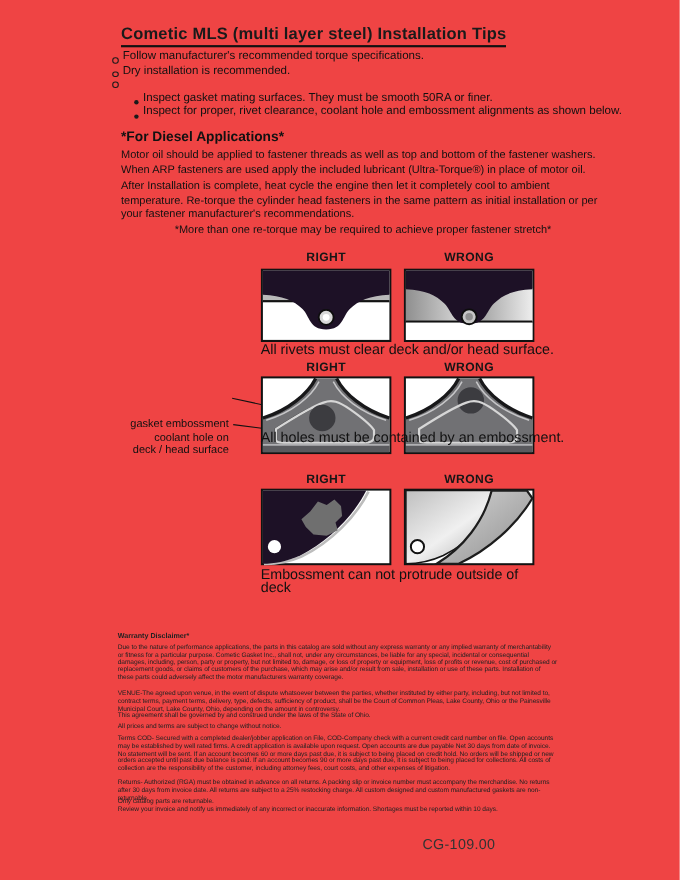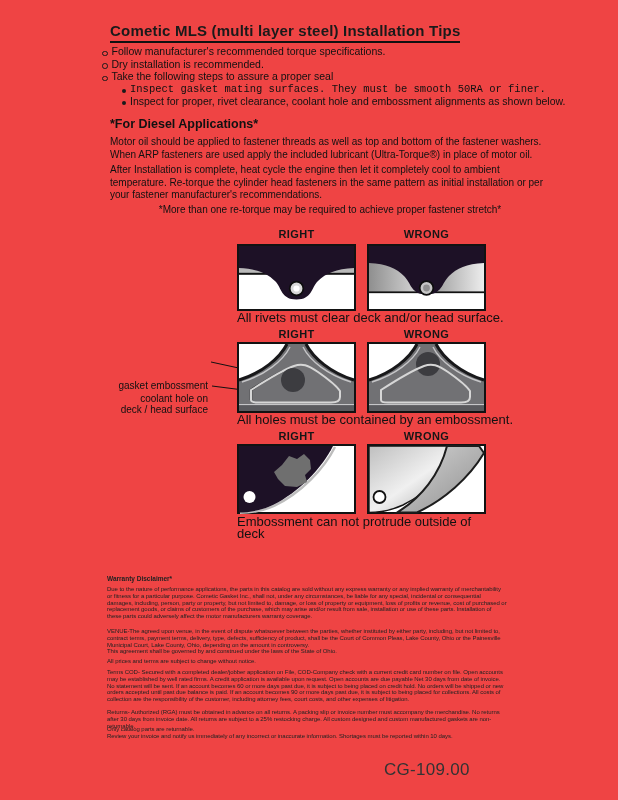--- a/index.html
+++ b/index.html
@@ -1,59 +1,58 @@
 <!DOCTYPE html>
 <html><head>
 <meta charset="utf-8">
 <style>
   html,body{margin:0;padding:0;background:#ffffff;}
   .page{position:relative;width:618px;height:800px;background:#ef4444;overflow:hidden;
         font-family:"Liberation Sans","DejaVu Sans",sans-serif;color:#1a1a1a;}
   .abs{position:absolute;}
   .title{font-size:15px;font-weight:700;letter-spacing:.2px;
          border-bottom:2px solid #111;padding-bottom:2px;display:inline-block;}
-  .tipline{display:flex;align-items:center;font-size:10.5px;line-height:12.6px;color:#111;}
+  .tipline{display:flex;align-items:flex-end;font-size:10.5px;line-height:12.6px;color:#111;}
   .dotO{flex:0 0 auto;width:3.5px;height:3.5px;border:1.1px solid #1a1a1a;border-radius:50%;
         margin:4px 4px 0 0;}
   .dotF{flex:0 0 auto;width:4px;height:4px;background:#1a1a1a;border-radius:50%;
         margin:4px 4px 0 0;}
   .h2{font-size:12.5px;font-weight:700;color:#111;}
   .para{font-size:10px;line-height:12.7px;color:#111;width:440px;}
   .rwlabel{font-size:11px;font-weight:700;letter-spacing:.4px;color:#161616;
            width:119px;text-align:center;}
   .cap{font-size:13px;line-height:11.5px;color:#111;}
   .sidelabel{font-size:10px;line-height:11px;color:#111;text-align:right;width:110px;}
   .fig{display:block;}
   .wheading{font-size:6.5px;font-weight:700;color:#222;}
   .wpara{font-size:6px;line-height:6.8px;color:#222;width:400px;letter-spacing:-0.05px;}
   .wline{display:block;}
-  .footer{font-size:17px;color:#333;letter-spacing:.3px;}
+  .footer{font-size:13px;color:#333;letter-spacing:.3px;}
 </style>
 </head>
 <body>
 
 <div class="page">
 
   <div class="abs" style="left:110px;top:22px;">
     <span class="title">Cometic MLS (multi layer steel) Installation Tips</span>
   </div>
 
   <div class="abs tipline" style="left:102px;top:45px;width:470px;">
     <span class="dotO"></span>
     <span>Follow manufacturer's recommended torque specifications.</span>
   </div>
   <div class="abs tipline" style="left:102px;top:57.5px;width:470px;">
     <span class="dotO"></span>
     <span>Dry installation is recommended.</span>
   </div>
   <div class="abs tipline" style="left:102px;top:70px;width:470px;">
     <span class="dotO"></span>
-    <span>Take the following steps to assure a proper seal</span>
   </div>
-  <div class="abs tipline" style="left:122px;top:82.5px;width:470px;font-family:Liberation Mono, monospace;">
+  <div class="abs tipline" style="left:122px;top:82.5px;width:470px;">
     <span class="dotF"></span>
     <span>Inspect gasket mating surfaces.  They must be smooth 50RA or finer.</span>
   </div>
   <div class="abs tipline" style="left:122px;top:95px;width:480px;">
     <span class="dotF"></span>
     <span>Inspect for proper, rivet clearance, coolant hole and embossment alignments as shown below.</span>
   </div>
 
   <div class="abs h2" style="left:110px;top:117px;">*For Diesel Applications*</div>
   <div class="abs para" style="left:110px;top:136px;">Motor oil should be applied to fastener threads as well as top and bottom of the fastener washers. When ARP fasteners are used apply the included lubricant (Ultra-Torque®) in place of motor oil.</div>
@@ -126,21 +125,21 @@
     <path d="M50,2 C43,16 25,31 2,38" stroke="#18181a" stroke-width="3" fill="none"></path>
     <path d="M69,2 C76,16 94,31 117,38" stroke="#18181a" stroke-width="3" fill="none"></path>
     <path d="M53,5 C46,19 28,33 5,40" stroke="#c6c6c8" stroke-width="1.4" fill="none"></path>
     <path d="M66,5 C73,19 91,33 114,40" stroke="#c6c6c8" stroke-width="1.4" fill="none"></path>
     <line x1="2" y1="62.5" x2="117" y2="62.5" stroke="#c6c6c8" stroke-width="1.2"></line>
     <rect x="2" y="63.5" width="115" height="5.5" fill="#5a5a5e"></rect>
     <circle cx="61" cy="22" r="12" fill="#3c3c40"></circle>
     <path d="M14,58 L14,48 C28,39 46,28 57,24 C65,21 71,23 81,30 C91,37 99,43 103,49 L103,55 C103,58.5 100,60.5 94,60.5 L21,60.5 C16,60.5 14,59.5 14,58 Z" stroke="#d6d6d6" stroke-width="2" fill="none"></path>
   </svg>
 
-  <div class="abs cap" style="left:237px;top:414px;text-align:right;">All holes must be contained by an embossment.</div>
+  <div class="abs cap" style="left:237px;top:392px;text-align:right;">All holes must be contained by an embossment.</div>
 
   <div class="abs rwlabel" style="left:237px;top:430px;">RIGHT</div>
   <div class="abs rwlabel" style="left:367px;top:430px;">WRONG</div>
 
   <svg class="abs fig" style="left:237px;top:444px;" width="119" height="70" viewBox="0 0 119 70">
     <rect x="1" y="1" width="117" height="68" fill="#ffffff" stroke="#121212" stroke-width="2"></rect>
     <path d="M98,3 C87,25 64,49 37,62 C27,66.5 15,68.6 3,68.8" stroke="#bdbdbd" stroke-width="2.4" fill="none"></path>
     <path d="M2,2 H96 C85,24 62,48 36,61 C24,66.5 12,68.5 2,68.5 Z" fill="#1d1126"></path>
     <path d="M45,21 L52,12 L60,15 L67,10 L73,16 L74,25 L68,31 L70,38 L60,43 L48,42 L41,35 L37,28 Z" fill="#6f6f6f"></path>
     <circle cx="12.5" cy="53" r="6" fill="#ffffff"></circle>

